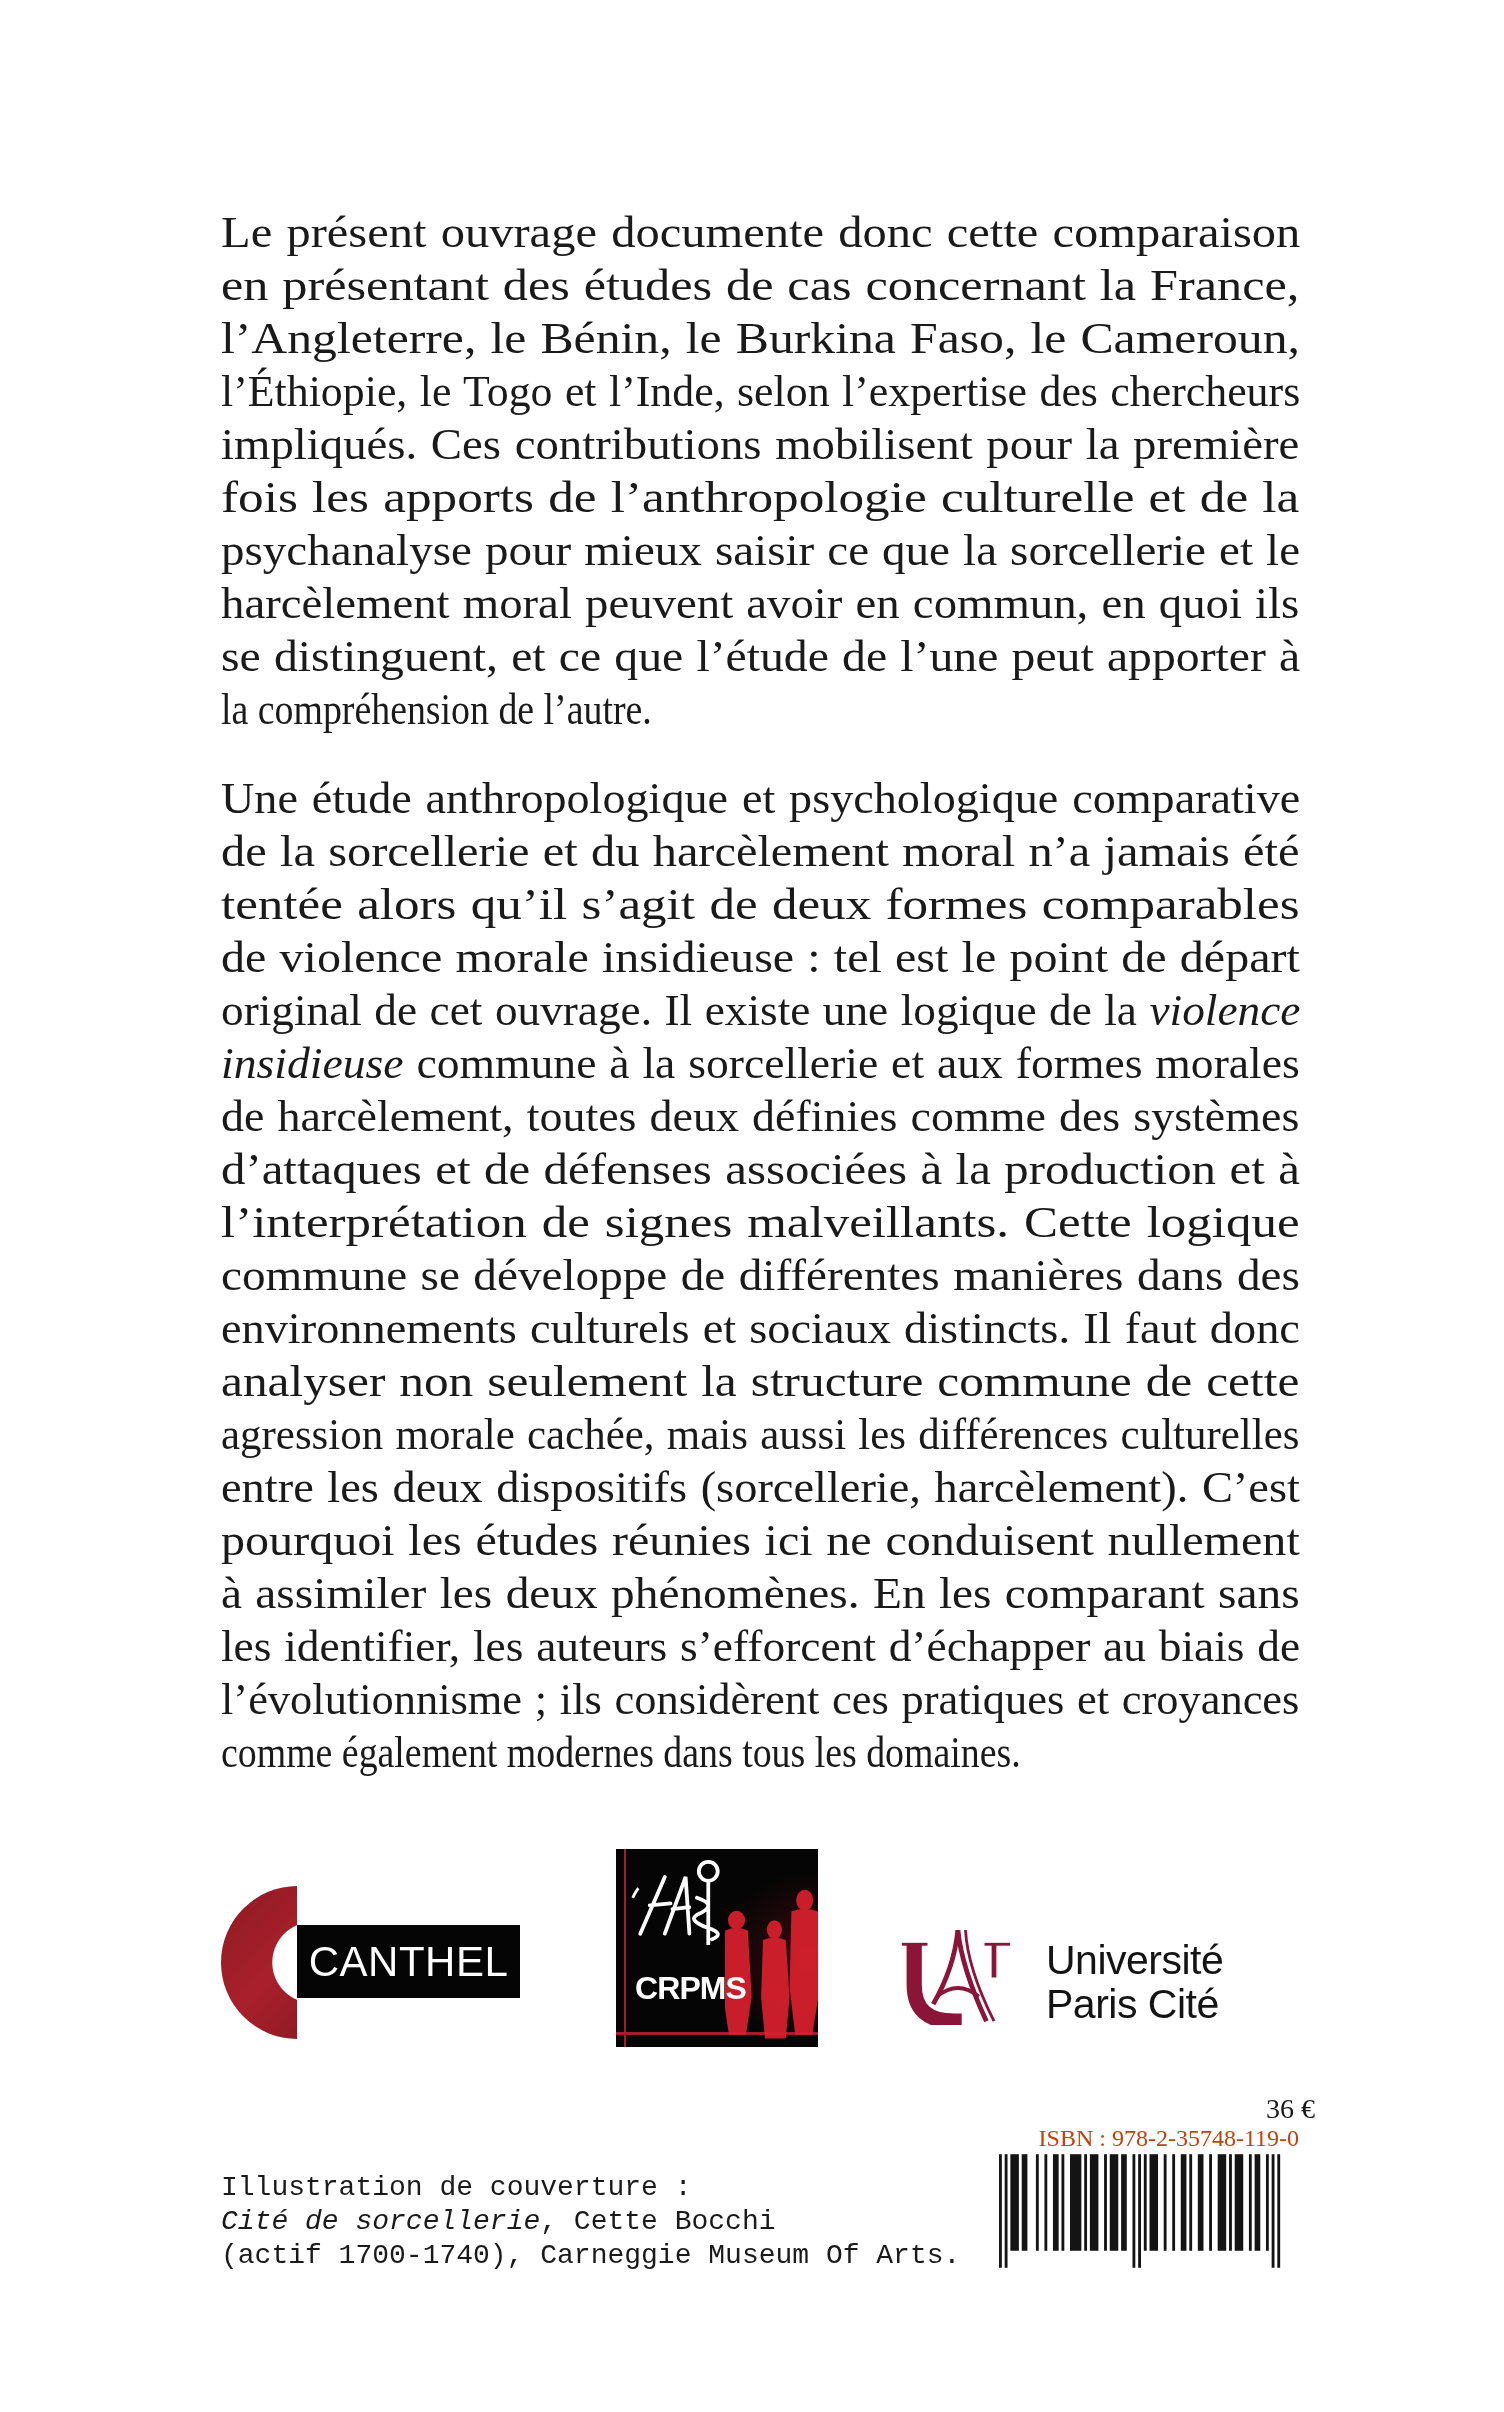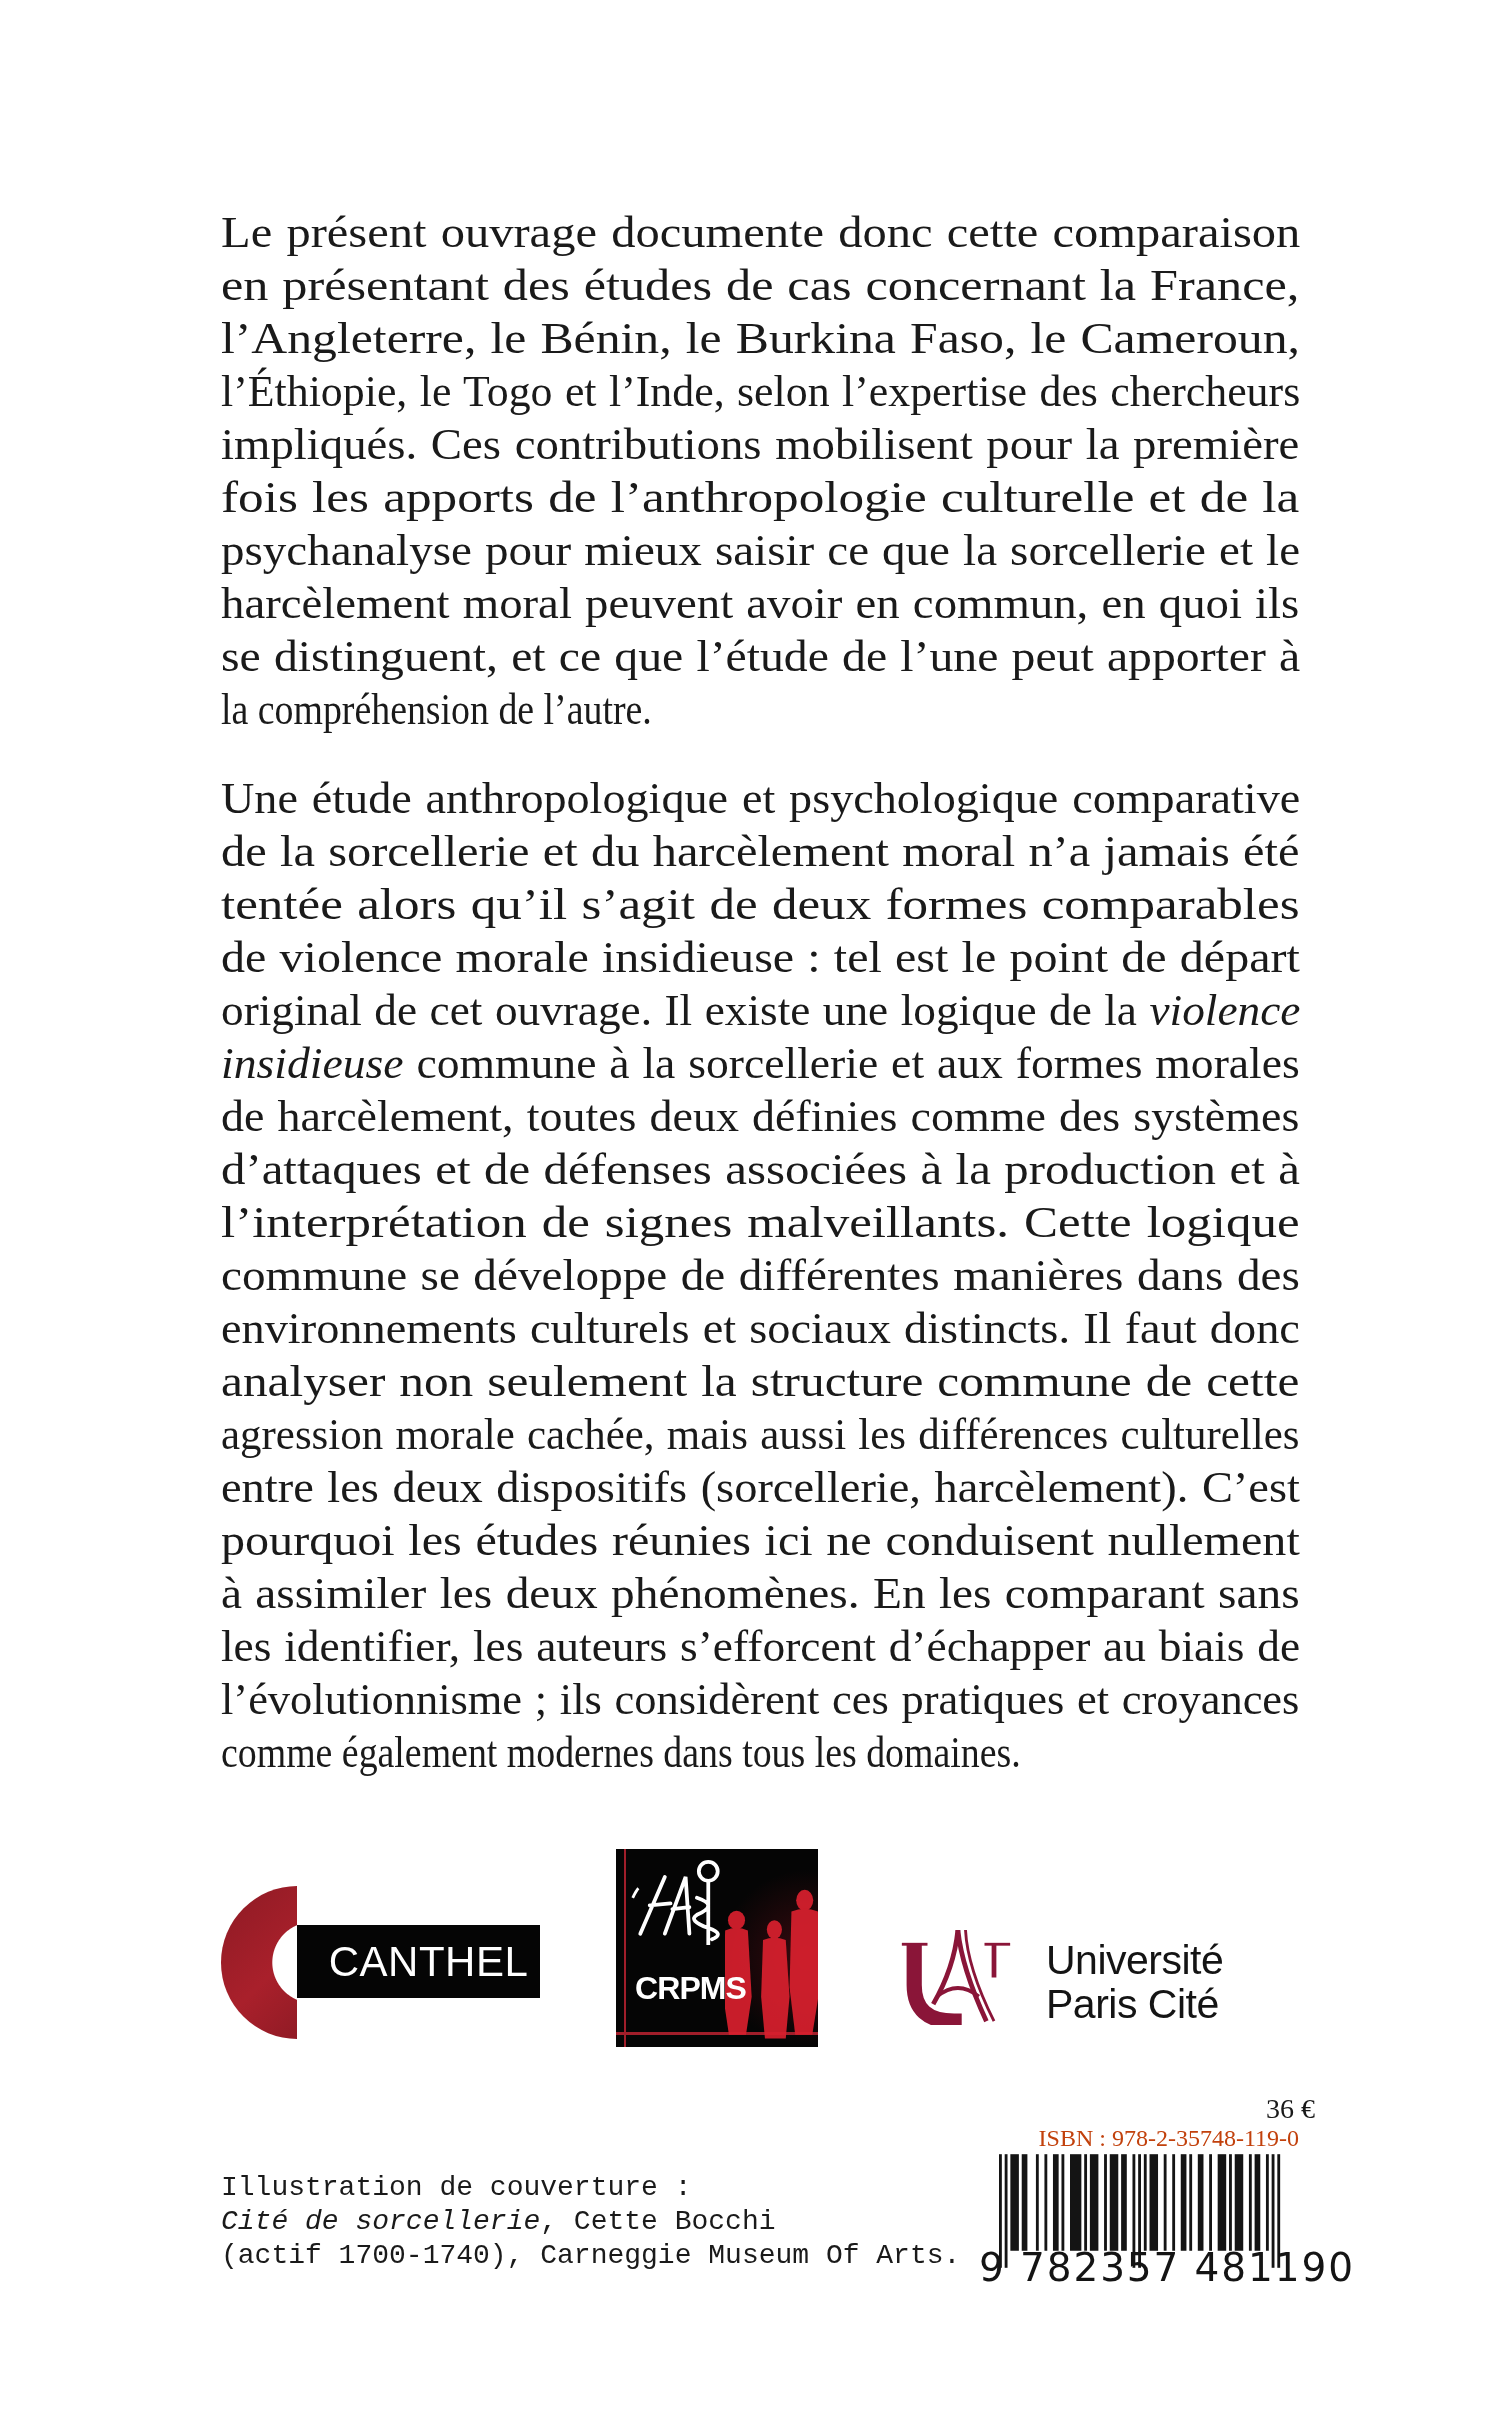--- a/index.html
+++ b/index.html
@@ -21,21 +21,21 @@
   em { font-style: italic; }
 
   
   .logo-canthel { position: absolute; left: 221px; top: 1886px; width: 303px; height: 156px; }
   .canthel-arc { position: absolute; left: 0; top: 0; width: 76px; height: 153px; overflow: hidden; }
   .canthel-arc::before {
     content: ""; position: absolute; left: 0; top: 0; width: 153px; height: 153px; border-radius: 50%;
     background: radial-gradient(circle at 60% 50%, #ffffff 0 40px, transparent 41px),
                 linear-gradient(135deg, #8d1a24 0%, #a9202b 45%, #7c1620 100%);
   }
-  .canthel-box { position: absolute; left: 76px; top: 39px; width: 223px; height: 73px; background: #050505; display: flex; align-items: center; justify-content: center; padding-left: 20px; }
+  .canthel-box { position: absolute; left: 76px; top: 39px; width: 223px; height: 73px; background: #050505; display: flex; align-items: center; justify-content: center; }
   .canthel-text { font-family: "Liberation Sans", "DejaVu Sans", sans-serif; color: #ffffff; font-size: 42px; letter-spacing: 0.5px; font-weight: 400; }
 
   .logo-crpms { position: absolute; left: 616px; top: 1849px; width: 202px; height: 198px; background: radial-gradient(circle at 95% 55%, #3a0a0f 0, #050505 40%); overflow: hidden; }
   .crpms-vline { position: absolute; left: 7.6px; top: 0; width: 2.8px; height: 198px; background: #a11e2a; }
   .crpms-hline { position: absolute; left: 0; top: 183px; width: 202px; height: 2.8px; background: #a11e2a; }
   .crpms-text { position: absolute; left: 19px; top: 121px; font-family: "Liberation Sans", "DejaVu Sans", sans-serif; font-weight: 700; font-size: 32px; color: #ffffff; letter-spacing: -0.9px; z-index: 3; }
   .crpms-script { position: absolute; left: 11.4px; top: 11.4px; z-index: 2; }
   .crpms-figures { position: absolute; left: 109px; top: 38px; z-index: 1; }
 
   .logo-upc { position: absolute; left: 899px; top: 1930px; width: 397px; height: 104px; }
@@ -174,21 +174,20 @@
       <rect x="231" y="0" width="9" height="102"></rect>
         <rect x="243" y="0" width="3" height="102"></rect>
       <rect x="249" y="0" width="9" height="102"></rect>
         <rect x="264" y="0" width="3" height="102"></rect>
       <rect x="270" y="0" width="6" height="102"></rect>
         <rect x="282" y="0" width="3" height="102"></rect>
       <rect x="288" y="0" width="3" height="120"></rect>
         <rect x="294" y="0" width="3" height="120"></rect>
     </g>
   </svg>
-  <div class="barcode-digits">9 782357 481190</div>
 
   <div class="credits">
     <span class="cline">Illustration de couverture :</span>
     <span class="cline"><em>Cité de sorcellerie</em><span>, Cette Bocchi</span></span>
     <span class="cline">(actif 1700-1740), Carneggie Museum Of Arts.</span>
   </div>
 </div>
 
 
 </body></html>

